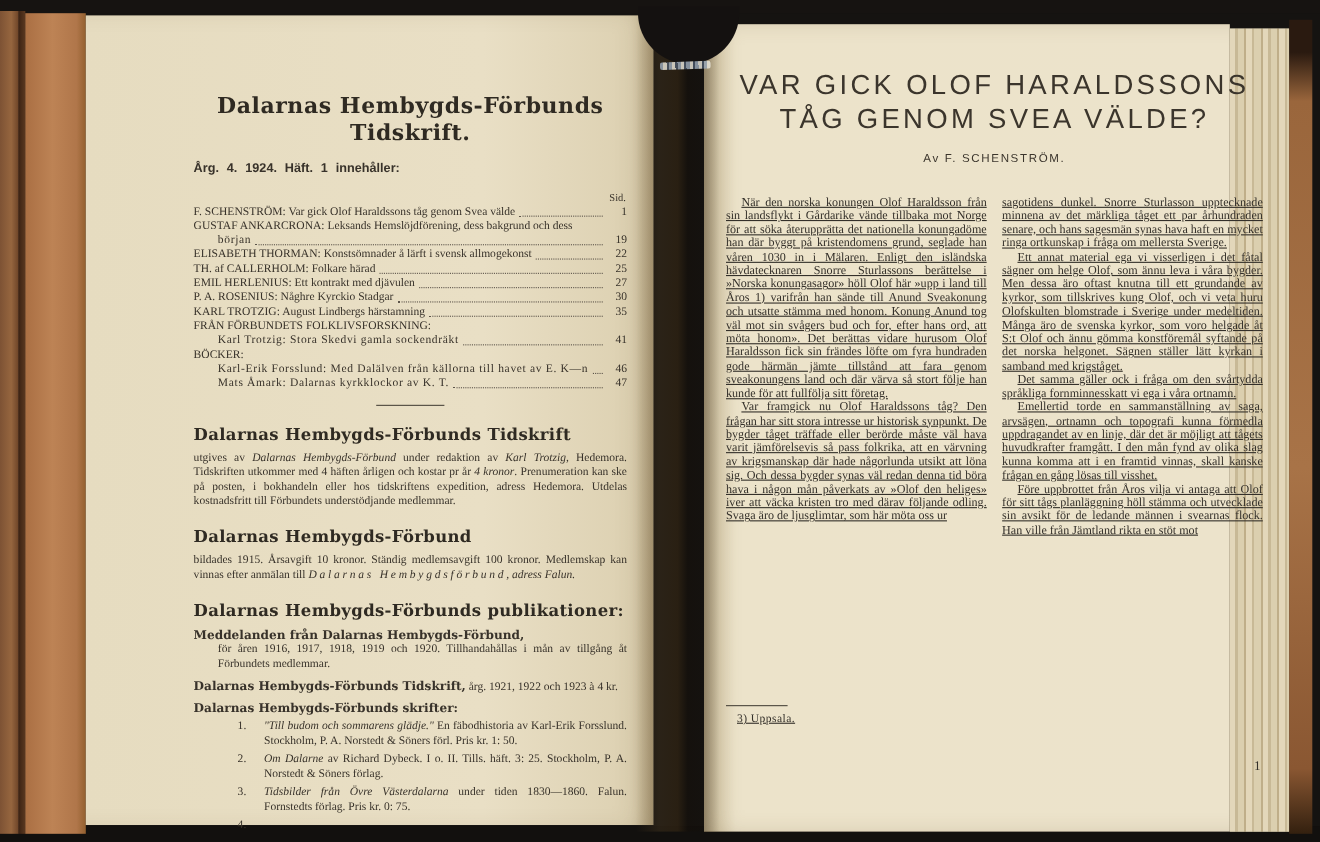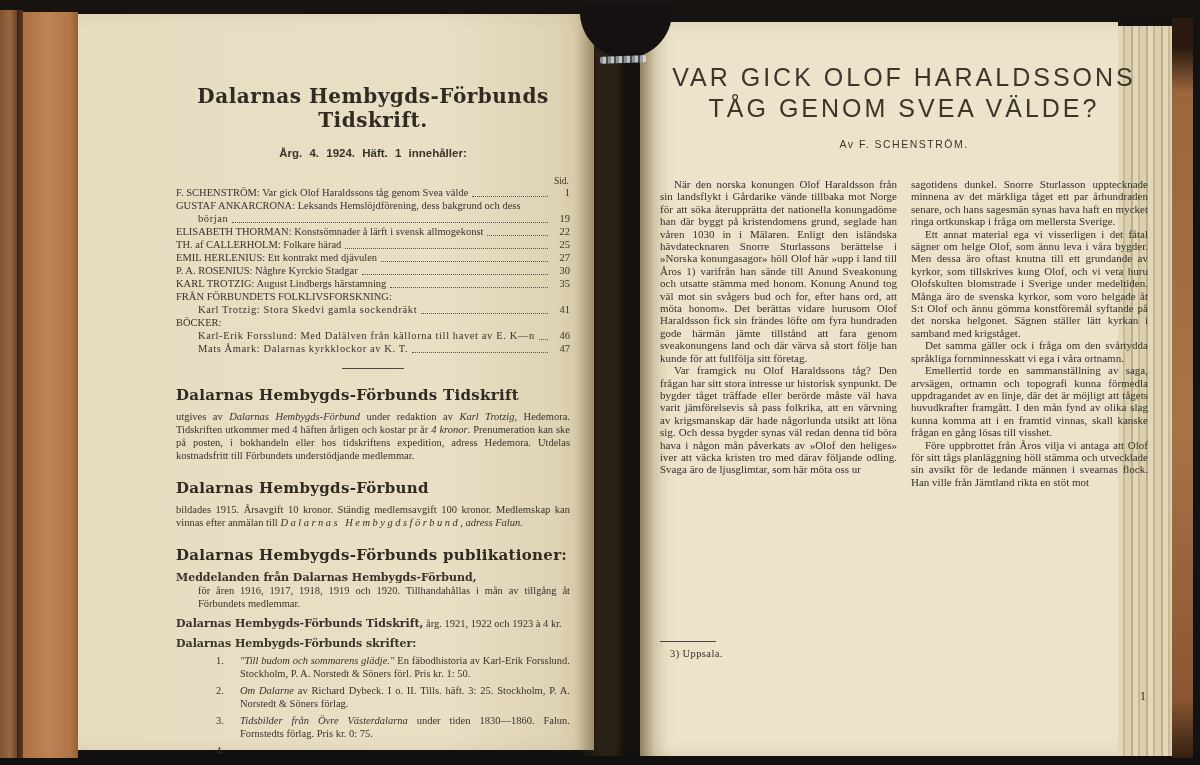--- a/index.html
+++ b/index.html
@@ -38,21 +38,21 @@
     background:linear-gradient(180deg,#2a1a10 0%,#2a1a10 4%,#9a663c 10%,#a87347 55%,#8a5732 92%,#33200f 100%);}
   .topband{position:absolute;left:0;top:0;width:1200px;height:12px;background:#161311;}
   .botband{position:absolute;left:0;top:751px;width:1200px;height:14px;background:#12100e;}
 
   
   .lp{position:absolute;left:78px;top:14px;width:516px;height:517px;
     box-sizing:border-box;padding:70px 24px 0 98px;color:#38322a;}
   .lp-title{font-family:"DejaVu Serif", serif;font-weight:bold;font-size:20px;
     letter-spacing:.5px;text-align:center;margin:0 0 15px 0;color:#2f2a22;}
   .lp-sub{font-family:"Liberation Sans", sans-serif;font-weight:bold;font-size:11.5px;
-    text-align:center;margin-bottom:11px;word-spacing:4px;}
+    text-align:left;margin-bottom:11px;word-spacing:4px;}
   .sid{font-size:9.5px;text-align:right;padding-right:1px;line-height:10px;margin-top:17px;}
   .toc{font-size:10.5px;line-height:13px;}
   .toc-row{display:flex;align-items:flex-end;}
   .toc-row .toc-text{white-space:nowrap;}
   .toc-row .toc-dots{flex:1;border-bottom:1.4px dotted #5c544a;margin:0 4px 2px 4px;min-width:8px;}
   .toc-row .toc-page{width:18px;text-align:right;}
   .toc-row.ind .toc-text{padding-left:22px;letter-spacing:.6px;}
   .toc-row.header{text-transform:none;}
   .rule{width:62px;border-top:1.2px solid #4c463c;margin:13px auto 0 auto;}
   .sec-h{font-family:"DejaVu Serif", serif;font-weight:bold;font-size:15px;
@@ -70,21 +70,21 @@
   .pub-item .ital{font-style:italic;}
 
   
   .rp{position:absolute;left:640px;top:22px;width:578px;height:734px;
     box-sizing:border-box;padding:40px 70px 0 20px;color:#34302a;}
   .rp-title{font-family:"Liberation Sans", sans-serif;font-weight:normal;font-size:25px;
     letter-spacing:3px;text-align:center;line-height:31px;color:#3b352c;margin:0 0 14px 0;}
   .rp-byline{font-family:"Liberation Sans", sans-serif;font-size:10.5px;letter-spacing:1.5px;
     text-align:center;margin-bottom:28px;color:#3b352c;}
   .cols{display:flex;gap:14px;height:482px;}
-  .col{flex:1;font-size:11px;line-height:12.4px;text-align:justify;}
+  .col{flex:1;font-size:11px;line-height:12.4px;text-align:justify;text-decoration:underline;}
   .col p{margin:0;text-indent:14px;}
   .col.c1{display:flex;flex-direction:column;}
   .footnote{margin-top:auto;font-size:10.5px;}
   .footnote .fn-rule{width:56px;border-top:1px solid #4c463c;margin-bottom:6px;}
   .footnote .fn-text{padding-left:10px;letter-spacing:.4px;}
   .pgnum{position:absolute;right:72px;bottom:52px;font-size:12px;color:#34302a;}
 </style>
 </head>
 <body>
 

